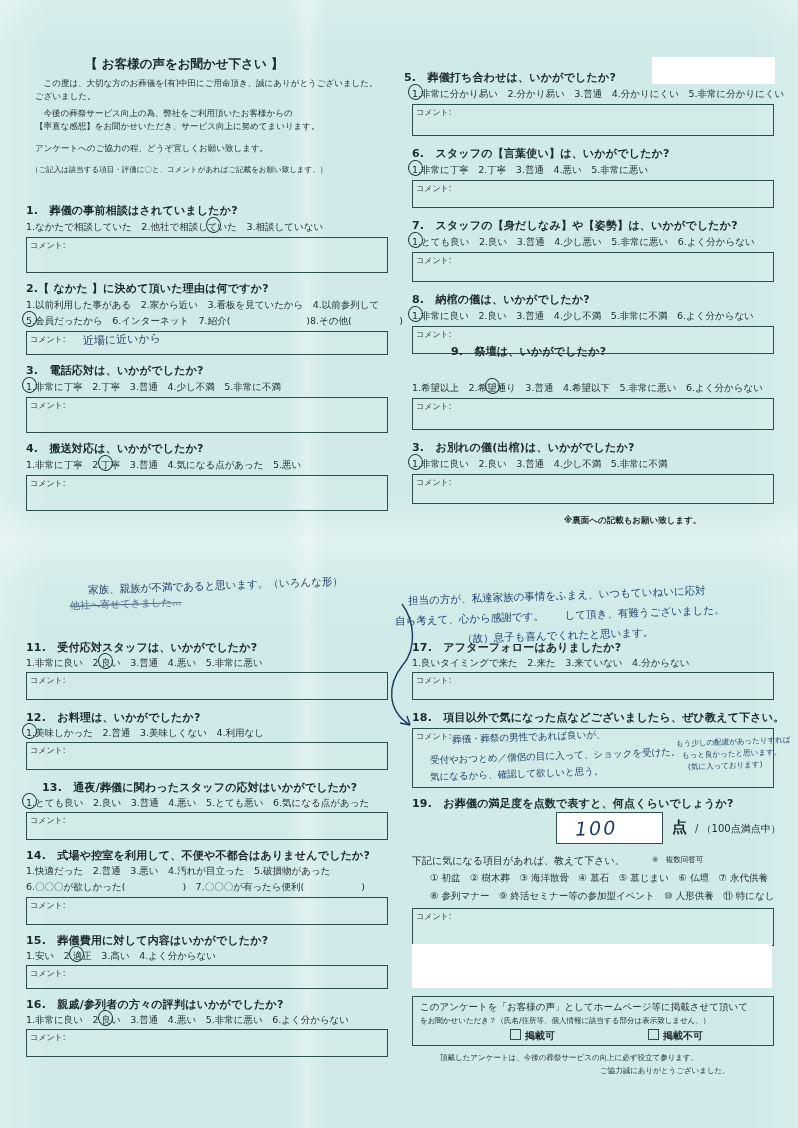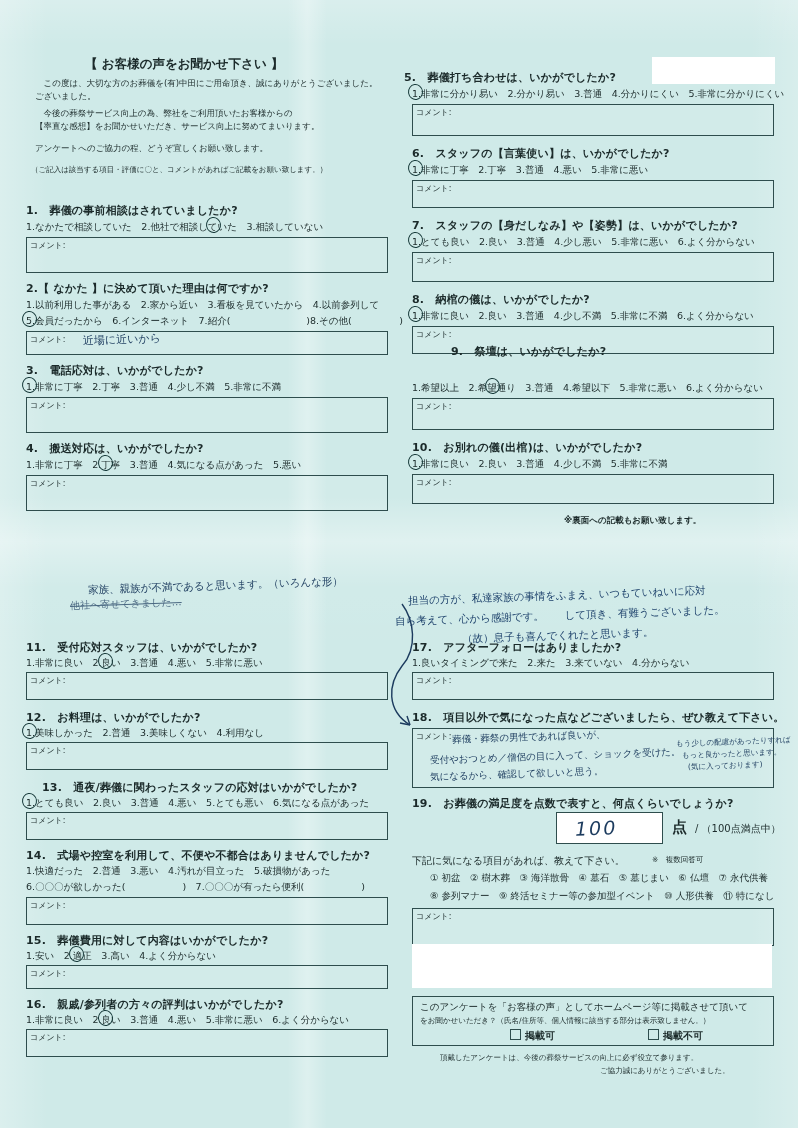--- a/index.html
+++ b/index.html
@@ -145,21 +145,21 @@
     <span class="lbl">コメント:</span>
   </div>
 
   <div class="txt sec-title" style="left:412px;top:344px;margin-left:39px;">9.　祭壇は、いかがでしたか?</div>
   <div class="txt opt" style="left:412px;top:382px;">1.希望以上　2.希望通り　3.普通　4.希望以下　5.非常に悪い　6.よく分からない</div>
   <div class="circ" style="left:485px;top:378px;width:13px;height:14px;"></div>
   <div class="box" style="left:412px;top:398px;width:360px;height:30px;">
     <span class="lbl">コメント:</span>
   </div>
 
-  <div class="txt sec-title" style="left:412px;top:440px;">10.　お別れの儀(出棺)は、いかがでしたか?</div>
+  <div class="txt sec-title" style="left:412px;top:440px;">3.　お別れの儀(出棺)は、いかがでしたか?</div>
   <div class="txt opt" style="left:412px;top:458px;">1.非常に良い　2.良い　3.普通　4.少し不満　5.非常に不満</div>
   <div class="circ" style="left:408px;top:454px;width:13px;height:14px;"></div>
   <div class="box" style="left:412px;top:474px;width:360px;height:28px;">
     <span class="lbl">コメント:</span>
   </div>
 
   <div class="txt small b" style="left:564px;top:515px;">※裏面への記載もお願い致します。</div>
 
   <div class="hw" style="left:88px;top:578px;font-size:10.5px;">家族、親族が不満であると思います。（いろんな形）</div>
   <div class="hw" style="left:70px;top:597px;font-size:10px;opacity:.75;text-decoration:line-through;">他社へ寄せてきました…</div>

